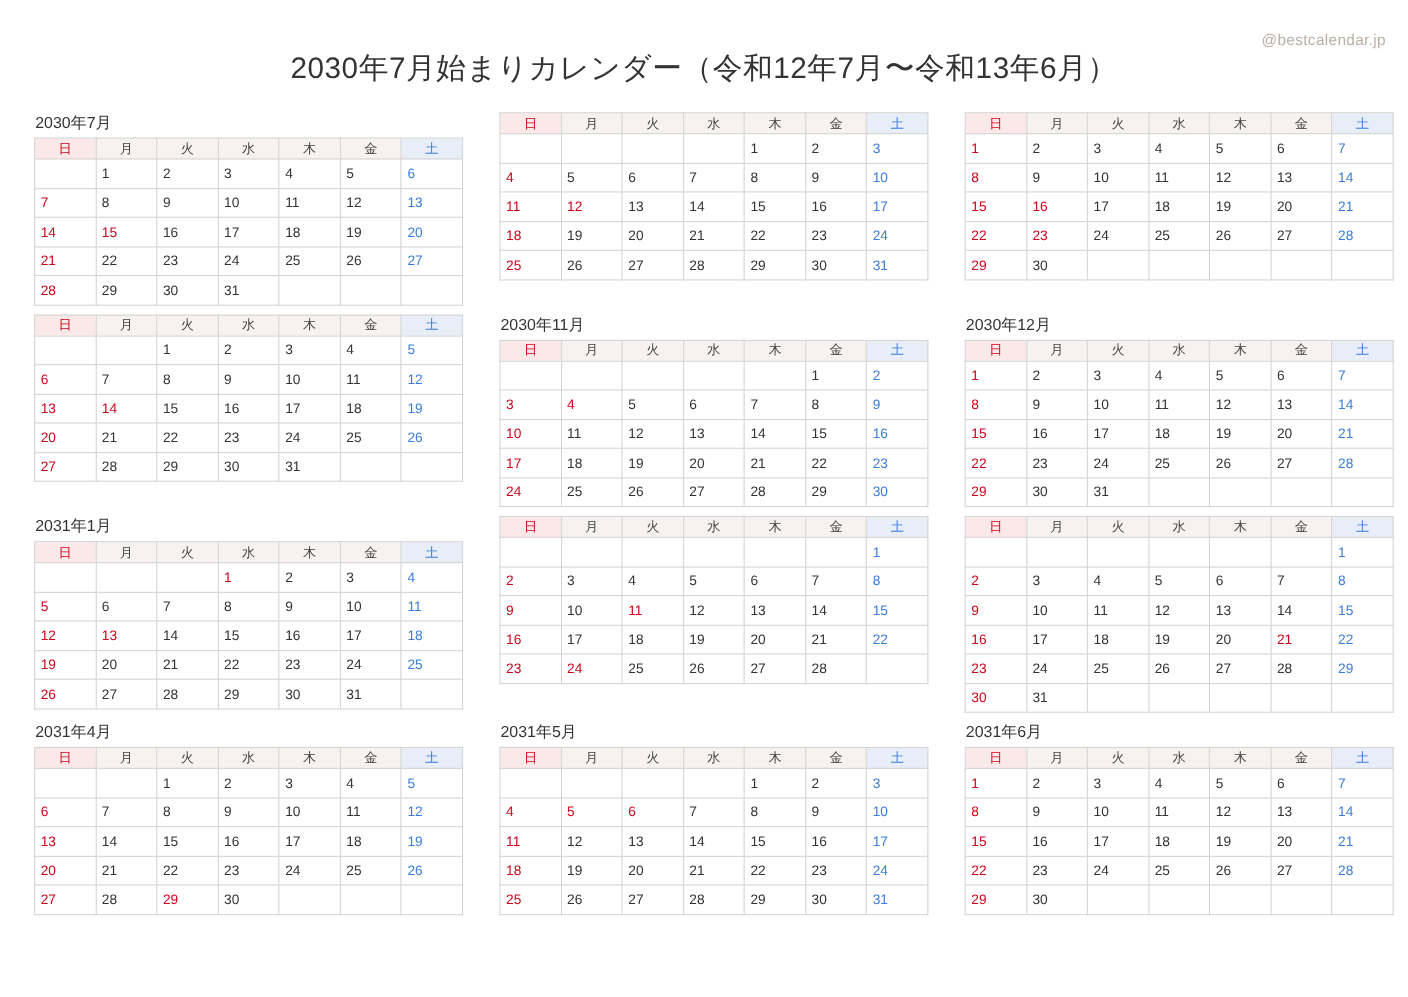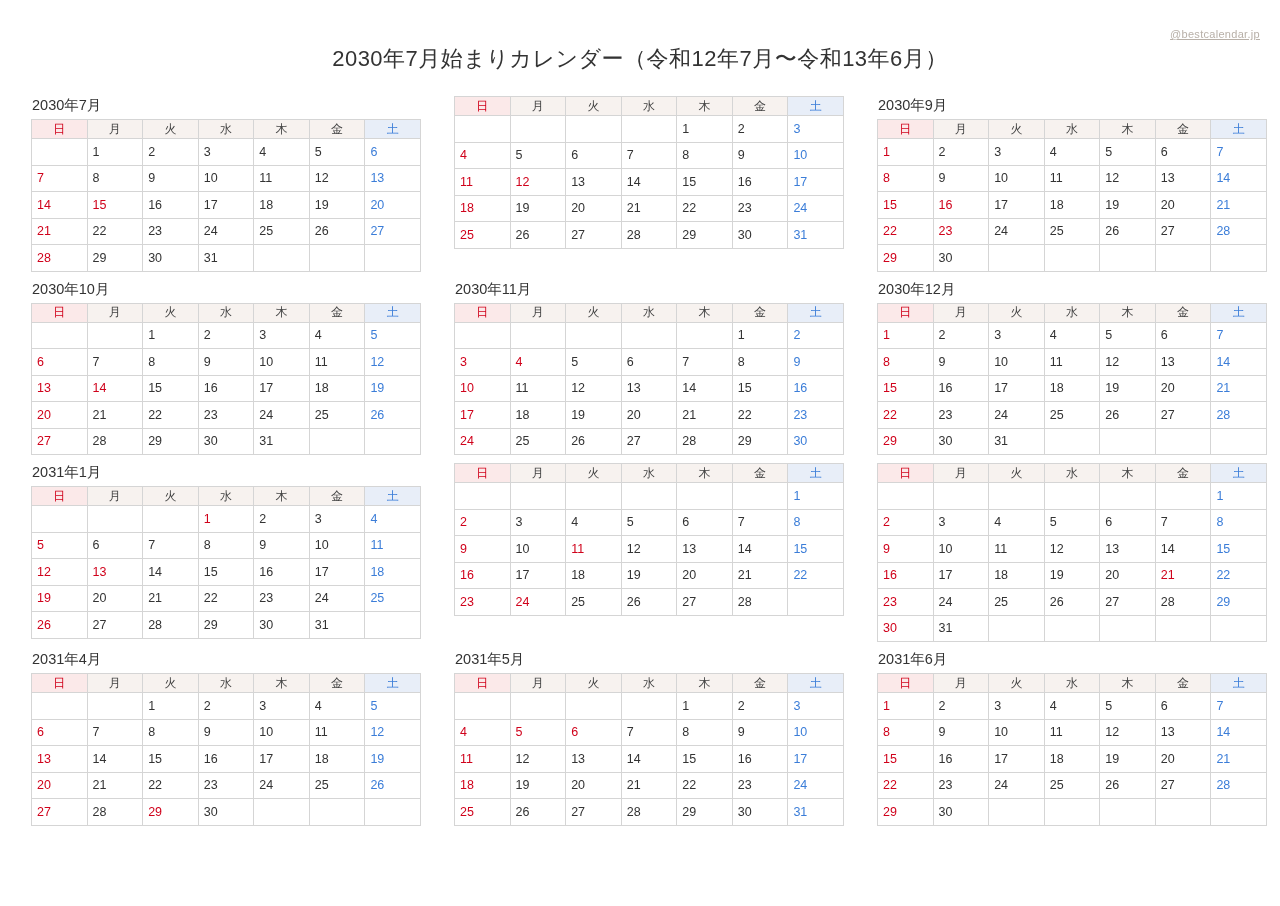--- a/index.html
+++ b/index.html
@@ -12,28 +12,27 @@
     background: #ffffff;
     font-family: "Liberation Sans", sans-serif;
     color: #333333;
     position: relative;
     overflow: hidden;
   }
   .watermark {
     position: absolute;
     top: 28px;
     right: 20px;
-    font-size: 11px;
+    font-size: 14px;
     color: #b8b0a8;
     letter-spacing: 0.3px;
-    text-decoration: underline;
   }
   .page-title {
     text-align: center;
-    font-size: 22px;
+    font-size: 27px;
     font-weight: normal;
     color: #333333;
     margin: 0;
     padding-top: 44px;
     padding-bottom: 0;
     letter-spacing: 0.5px;
   }
   .grid {
     display: grid;
     grid-template-columns: repeat(3, 410px);
@@ -225,21 +224,20 @@
             <td class="wd">27</td>
             <td class="wd">28</td>
             <td class="wd">29</td>
             <td class="wd">30</td>
             <td class="sat">31</td>
           </tr>
         </tbody>
       </table>
     </div>
     <div class="month-block">
-      <div class="month-label">2030年9月</div>
       <table class="cal">
         <thead>
           <tr>
             <th class="sun">日</th>
             <th class="wd">月</th>
             <th class="wd">火</th>
             <th class="wd">水</th>
             <th class="wd">木</th>
             <th class="wd">金</th>
             <th class="sat">土</th>
@@ -288,21 +286,20 @@
             <td class="empty"></td>
             <td class="empty"></td>
             <td class="empty"></td>
             <td class="empty"></td>
             <td class="empty"></td>
           </tr>
         </tbody>
       </table>
     </div>
     <div class="month-block">
-      <div class="month-label">2030年10月</div>
       <table class="cal">
         <thead>
           <tr>
             <th class="sun">日</th>
             <th class="wd">月</th>
             <th class="wd">火</th>
             <th class="wd">水</th>
             <th class="wd">木</th>
             <th class="wd">金</th>
             <th class="sat">土</th>

